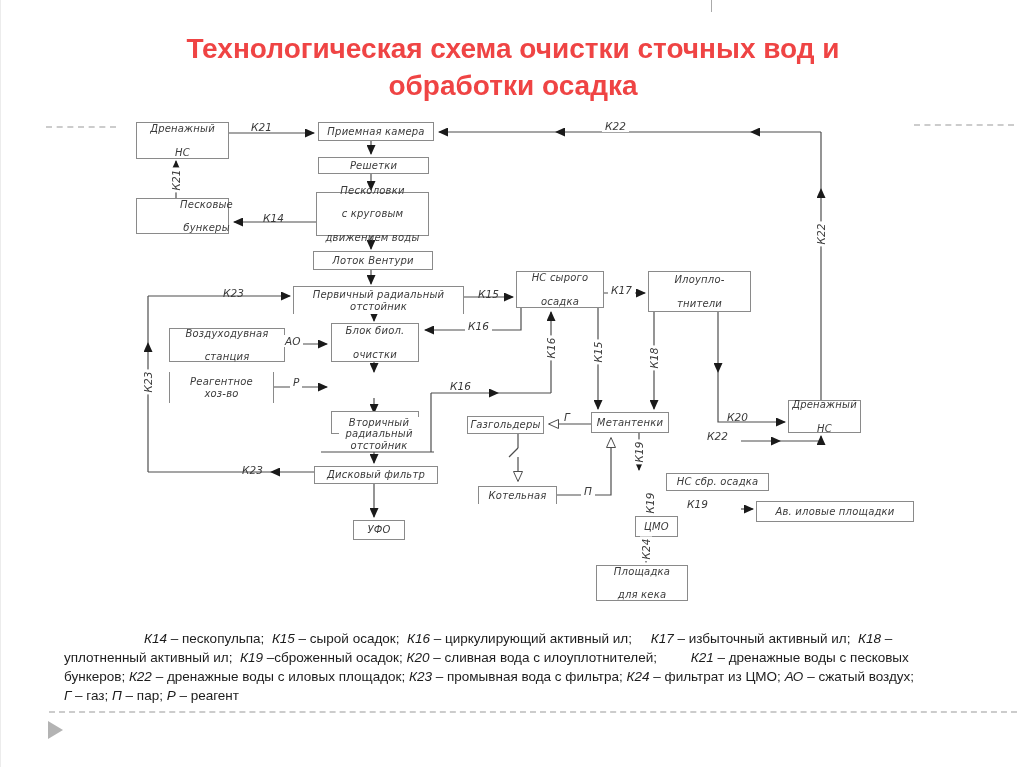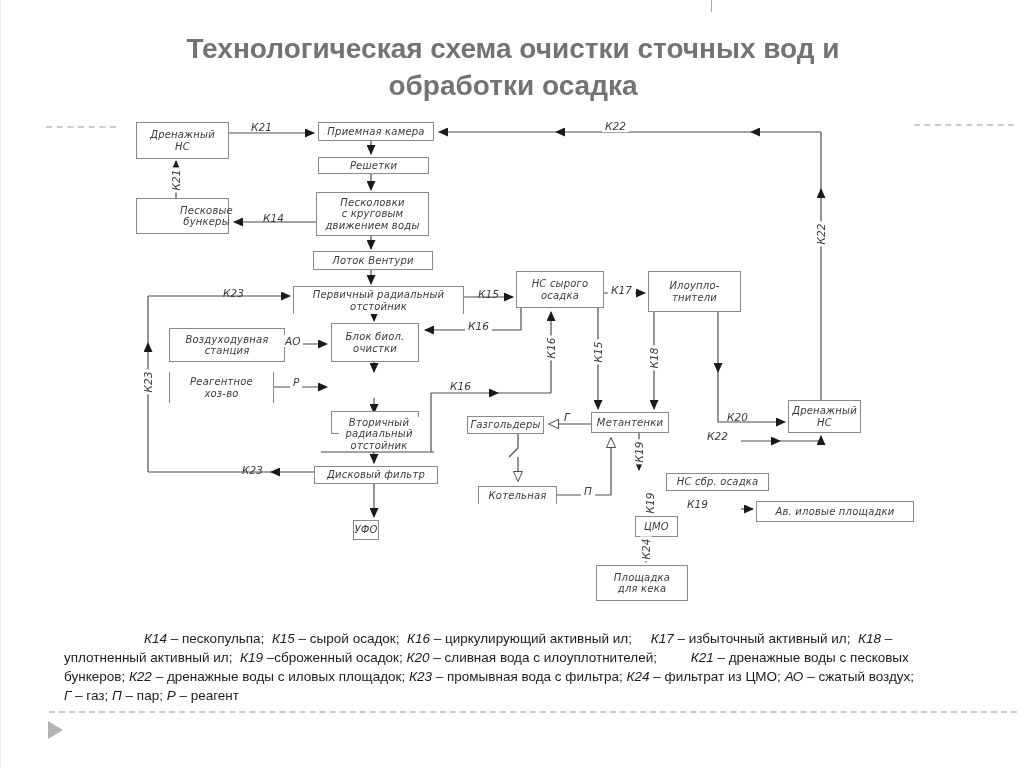--- a/index.html
+++ b/index.html
@@ -1,28 +1,28 @@
 <!DOCTYPE html>
 <html><head>
 <meta charset="utf-8">
 <style>
   html,body{margin:0;padding:0;background:#ffffff;}
   #slide{position:relative;width:1024px;height:767px;background:#ffffff;overflow:hidden;
          font-family:"Liberation Sans", sans-serif;border-left:1px solid #ececec;}
   
   #title{position:absolute;top:30px;left:0;width:100%;text-align:center;
-         color:#737373;font-weight:bold;font-size:28px;line-height:37px;}
+         color:#ef4444;font-weight:bold;font-size:28px;line-height:37px;}
   
   #lines{position:absolute;left:0;top:0;z-index:1;}
   
   .node{position:absolute;z-index:2;background:#ffffff;display:flex;flex-direction:column;
         align-items:center;justify-content:center;box-sizing:border-box;
         font-style:italic;font-size:10px;line-height:11.5px;color:#3a3a3a;
         letter-spacing:.2px;text-align:center;font-family:"DejaVu Sans", sans-serif;}
-  .b-full{border:1px solid #8a8a8a;}
+  .b-full{border:1px solid #8a8a8a;gap:12px;}
   .b-top-sides{border:1px solid #8a8a8a;border-bottom:none;}
   .b-sides{border-left:1px solid #8a8a8a;border-right:1px solid #8a8a8a;}
   .b-none{border:none;}
   
   .flabel{position:absolute;z-index:3;font-style:italic;font-size:10.5px;color:#3a3a3a;
           font-family:"DejaVu Sans", sans-serif;white-space:nowrap;}
   .flabel.bg{background:#ffffff;padding:0 3px;}
   .flabel.rot{transform:translate(-50%,-50%) rotate(-90deg);background:#ffffff;padding:0 2px;}
   
   #legend{position:absolute;left:63px;top:629px;width:900px;z-index:2;
@@ -166,28 +166,28 @@
         <div>Смеситель</div>
       </div>
       <div class="node b-none" style="left: 338px; top: 417px; width: 80px; height: 34px;">
         <div>Вторичный</div>
         <div>радиальный</div>
         <div>отстойник</div>
       </div>
       <div class="node b-full" style="left: 313px; top: 466px; width: 124px; height: 18px;">
         <div>Дисковый фильтр</div>
       </div>
-      <div class="node b-full" style="left: 352px; top: 520px; width: 26px; height: 20px; justify-content: center;">
+      <div class="node b-full" style="left: 352px; top: 520px; width: 52px; height: 20px; justify-content: center;">
         <div>УФО</div>
       </div>
       <div class="node b-full" style="left: 515px; top: 271px; width: 88px; height: 37px;">
         <div>НС сырого</div>
         <div>осадка</div>
       </div>
-      <div class="node b-full" style="left: 647px; top: 271px; width: 93px; height: 41px;">
+      <div class="node b-full" style="left: 647px; top: 271px; width: 103px; height: 41px;">
         <div>Илоупло-</div>
         <div>тнители</div>
       </div>
       <div class="node b-full" style="left: 466px; top: 416px; width: 77px; height: 18px;">
         <div>Газгольдеры</div>
       </div>
       <div class="node b-full" style="left: 590px; top: 412px; width: 78px; height: 21px;">
         <div>Метантенки</div>
       </div>
       <div class="node b-top-sides" style="left: 477px; top: 486px; width: 79px; height: 18px;">

